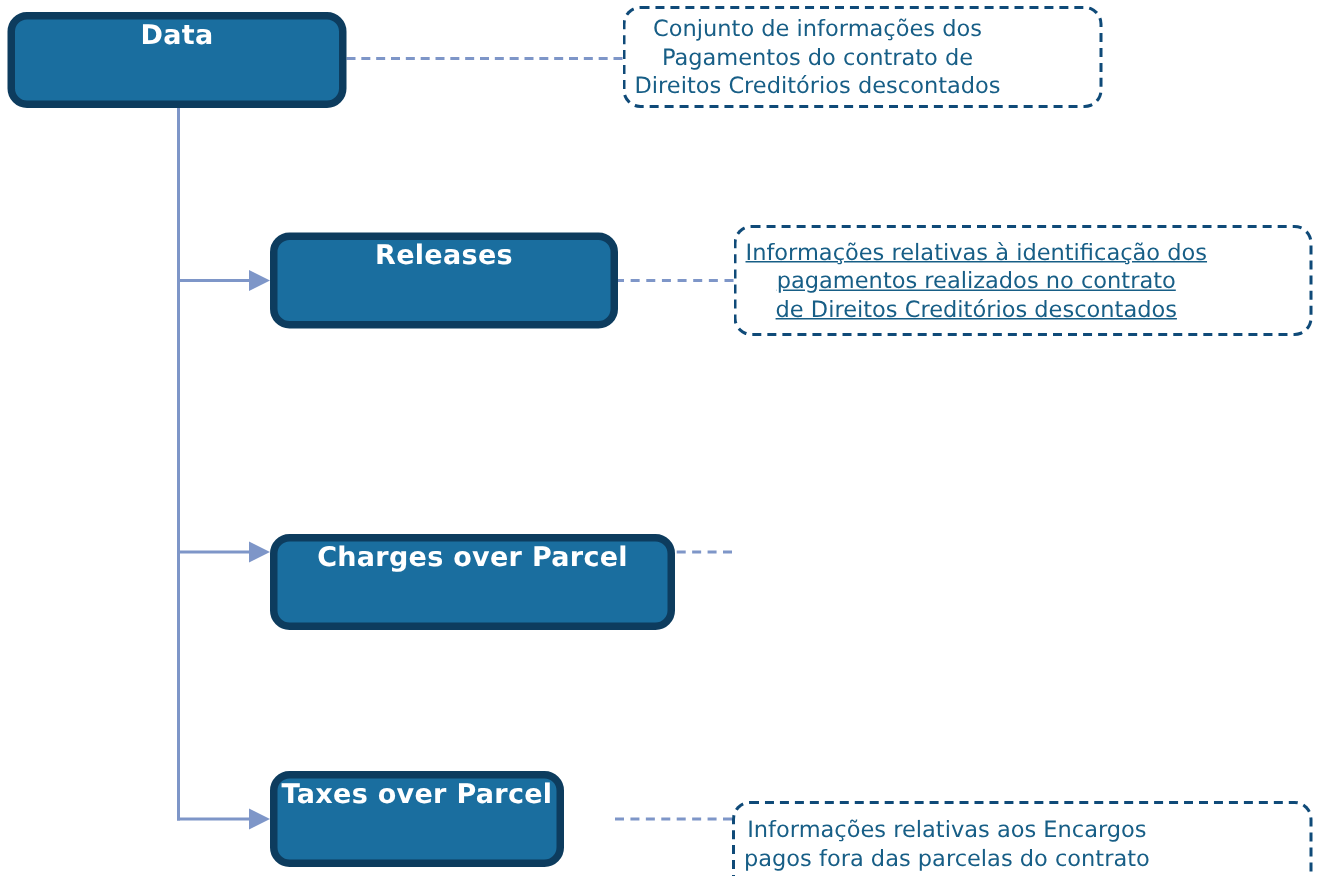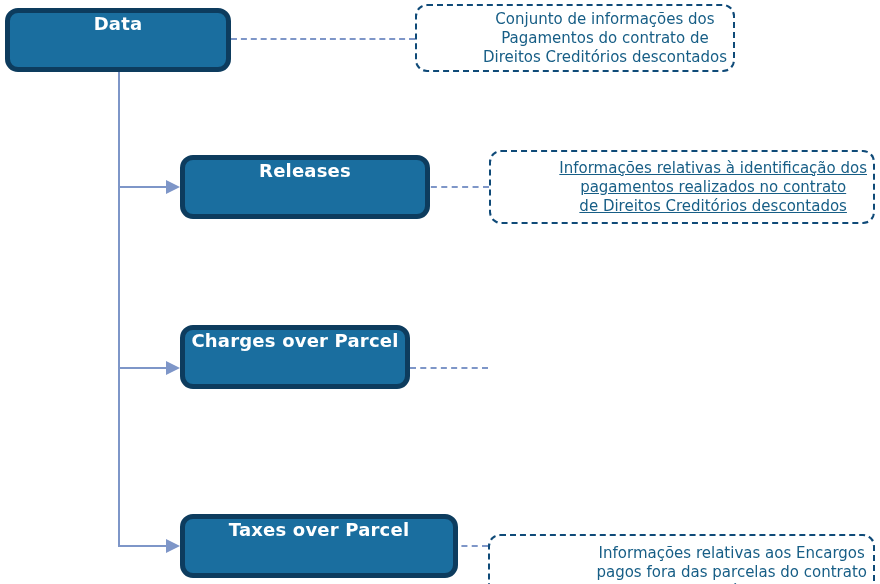--- a/index.html
+++ b/index.html
@@ -21,36 +21,36 @@
     color: #ffffff;
     font-size: 18px;
     font-weight: 600;
     letter-spacing: 0.2px;
     display: flex;
     align-items: flex-start;
     justify-content: center;
     text-align: center;
   }
   .node-data     { left: 5px;   top: 8px;   width: 226px; height: 64px; }
-  .node-child-0  { left: 180px; top: 155px; width: 250px; height: 64px; }
-  .node-child-1  { left: 180px; top: 325px; width: 230px; height: 64px; }
-  .node-child-2  { left: 180px; top: 514px; width: 278px; height: 64px; }
+  .node-child-0  { left: 180px; top: 155px; width: 232px; height: 64px; }
+  .node-child-1  { left: 180px; top: 356px; width: 270px; height: 64px; }
+  .node-child-2  { left: 180px; top: 514px; width: 196px; height: 64px; }
 
   
   .note {
     position: absolute;
     box-sizing: border-box;
     border: 2px dashed #0f4a78;
     border-radius: 12px;
     color: #175e86;
     font-size: 15px;
     line-height: 19px;
     display: flex;
     align-items: center;
-    justify-content: flex-end;
+    justify-content: flex-start;
     text-align: center;
     white-space: pre-line;
     padding: 2px 6px;
   }
   .note-data    { left: 415px; top: 4px;   width: 320px; height: 68px; }
   .note-child-0 { left: 489px; top: 150px; width: 386px; height: 74px; text-decoration: underline; }
   .note-child-1 { left: 488px; top: 329px; width: 387px; height: 76px; }
   .note-child-2 { left: 488px; top: 534px; width: 387px; height: 76px; }
 
   

